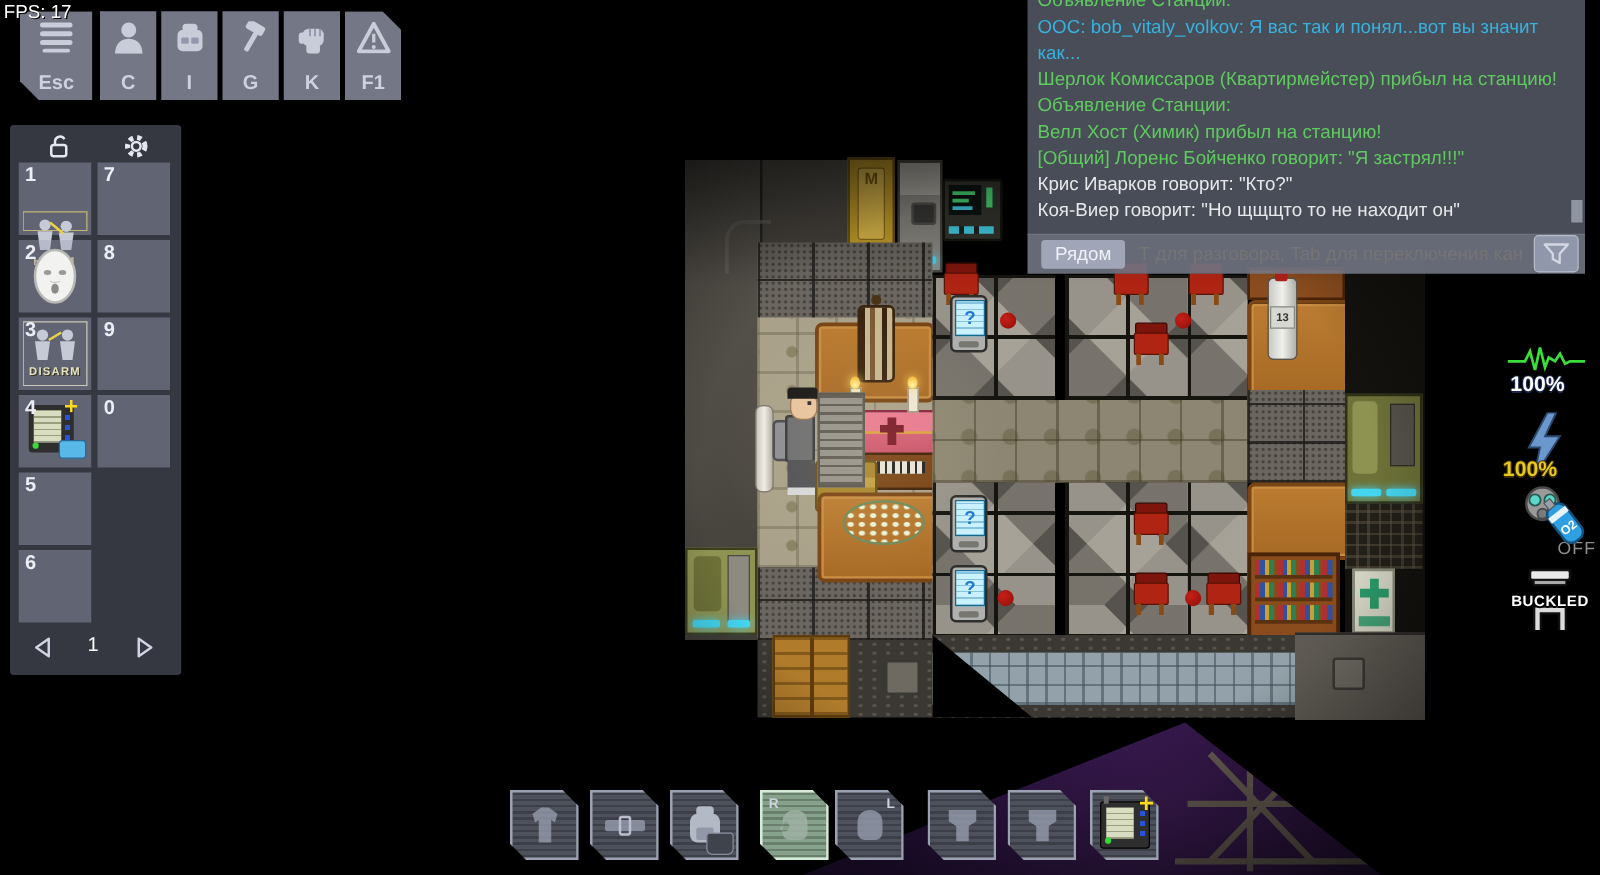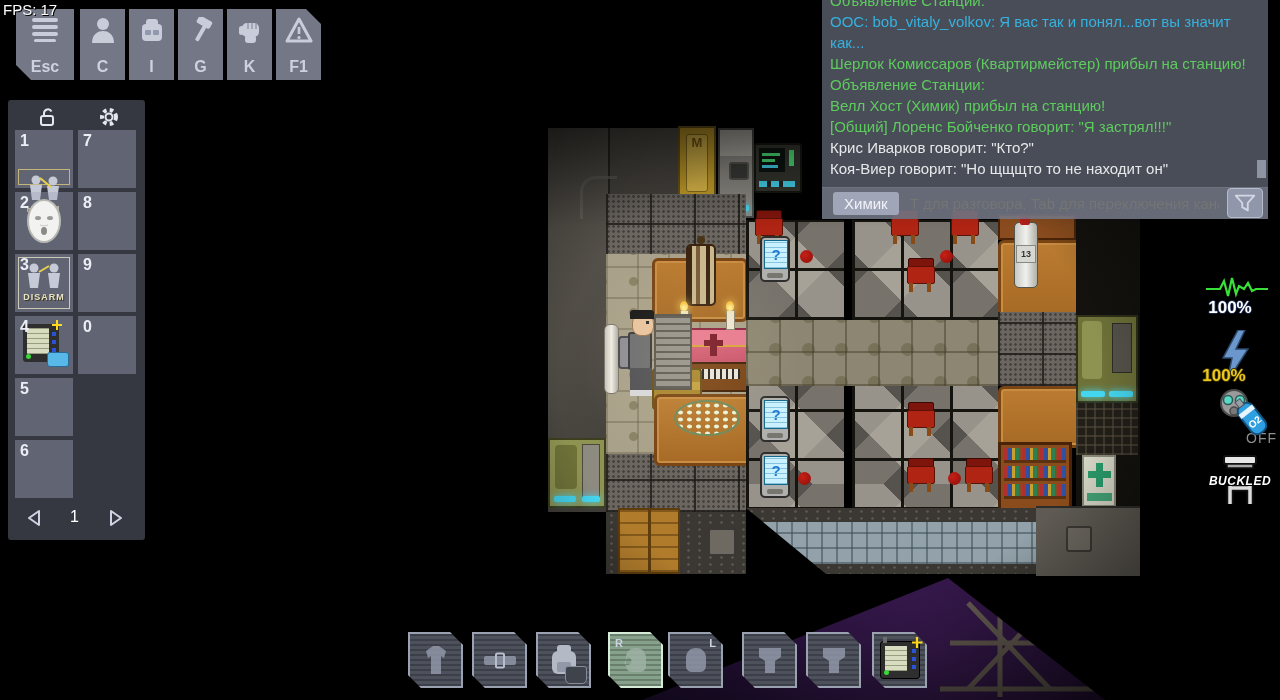--- a/index.html
+++ b/index.html
@@ -86,21 +86,21 @@
 
   
   #chat{position:absolute;left:822px;top:0;width:446px;height:188px;background:rgba(77,81,92,.95);overflow:hidden;}
   #chat .msgs{margin-top:-10px;padding:0 8px;font-size:15px;line-height:21px;}
   .msg{white-space:normal;}
   .msg.g{color:#5ecb5e;} .msg.c{color:#35b2e0;} .msg.w{color:#e6e8ea;}
   #chatbar{position:absolute;left:822px;top:187px;width:446px;height:32px;background:rgba(116,120,134,.88);
       display:flex;align-items:center;}
   .outline-navy{text-shadow:-1px 0 #17254e,1px 0 #17254e,0 -1px #17254e,0 1px #17254e;}
   .outline-dark{text-shadow:-1px 0 #3a2e00,1px 0 #3a2e00,0 -1px #3a2e00,0 1px #3a2e00;}
-  .outline-blk{text-shadow:-1px 0 #000,1px 0 #000,0 -1px #000,0 1px #000;font-style:italic;}
+  .outline-blk{text-shadow:-1px 0 #000,1px 0 #000,0 -1px #000,0 1px #000;}
 </style>
 </head>
 <body>
 
 <div id="game">
 
   <div class="abs wall" style="left:8px;top:18px;width:134px;height:90px;border-bottom:2px solid #2a2825;"></div>
   <div class="abs wall" style="left:8px;top:18px;width:60px;height:384px;border-right:2px solid #2a2825;"></div>
   <div class="abs" style="left:40px;top:66px;width:34px;height:40px;border-left:3px solid #6e6a62;border-top:3px solid #6e6a62;border-top-left-radius:16px;opacity:.7;"></div>
 
@@ -490,21 +490,21 @@
     <div class="msg g">Шерлок Комиссаров (Квартирмейстер) прибыл на станцию!</div>
     <div class="msg g">Объявление Станции:</div>
     <div class="msg g">Велл Хост (Химик) прибыл на станцию!</div>
     <div class="msg g">[Общий] Лоренс Бойченко говорит: "Я застрял!!!"</div>
     <div class="msg w">Крис Иварков говорит: "Кто?"</div>
     <div class="msg w">Коя-Виер говорит: "Но щщщто то не находит он"</div>
   </div>
   <div class="abs" style="right:2px;top:160px;width:9px;height:18px;background:#8f94a2;"></div>
 </div>
 <div id="chatbar">
-  <div style="margin-left:11px;background:#a0a5b8;border-radius:3px;padding:3px 11px;color:#f0f2f8;font-size:15px;">Химик</div>
+  <div style="margin-left:11px;background:#a0a5b8;border-radius:3px;padding:3px 11px;color:#f0f2f8;font-size:15px;">Рядом</div>
   <input style="flex: 1 1 0%; margin: 0px 6px 0px 9px; background: transparent; border: none; outline: none; font-size: 15px; color: rgb(223, 226, 234); font-family: &quot;Liberation Sans&quot;, sans-serif;" placeholder="Т для разговора, Tab для переключения кана">
   <div style="margin-right:5px;width:34px;height:28px;background:#9197aa;border:1px solid #b8bcca;border-radius:4px;display:flex;align-items:center;justify-content:center;">
     <span>
         <svg width="24" height="22" viewBox="0 0 26 22">
           <path d="M3 3 H23 L16 11 V19 L10 15.5 V11 Z" fill="none" stroke="#d4d8e4" stroke-width="2" stroke-linejoin="round"></path>
         </svg>
       </span>
   </div>
 </div>
 

